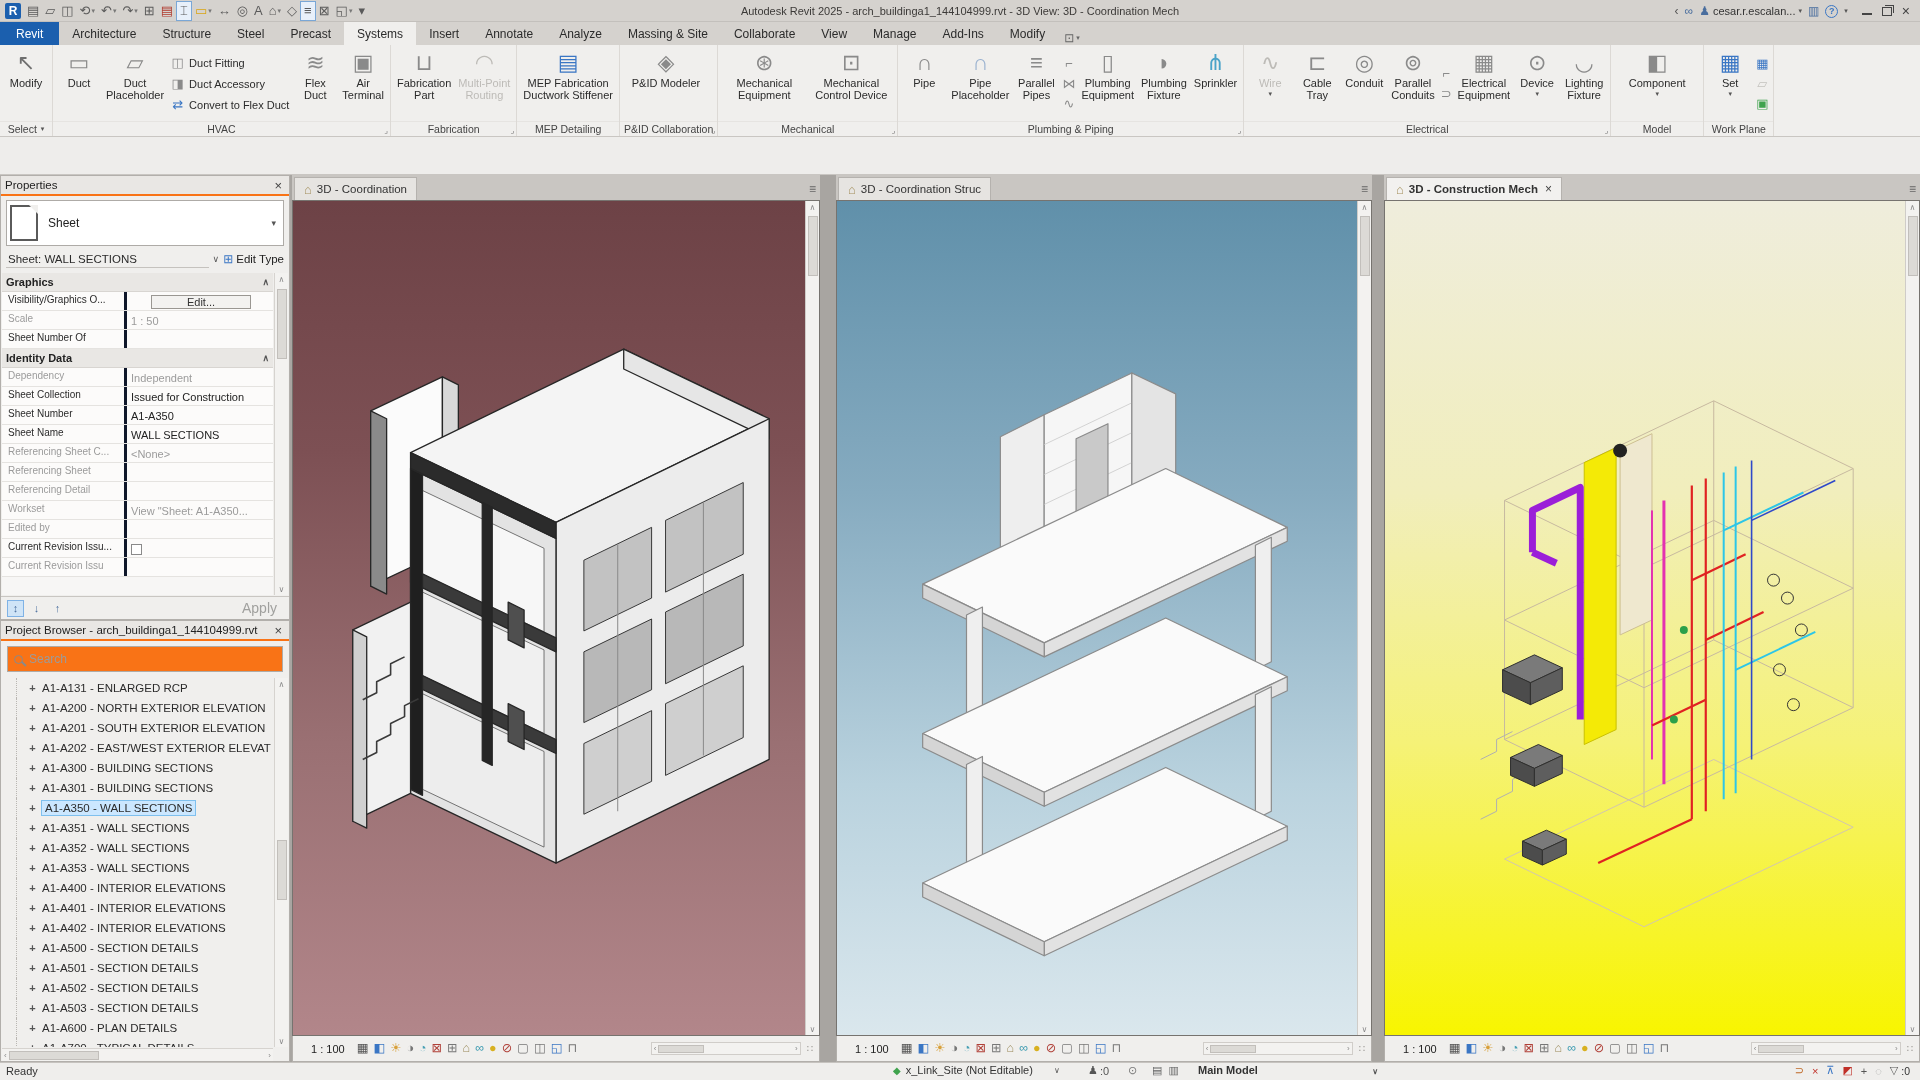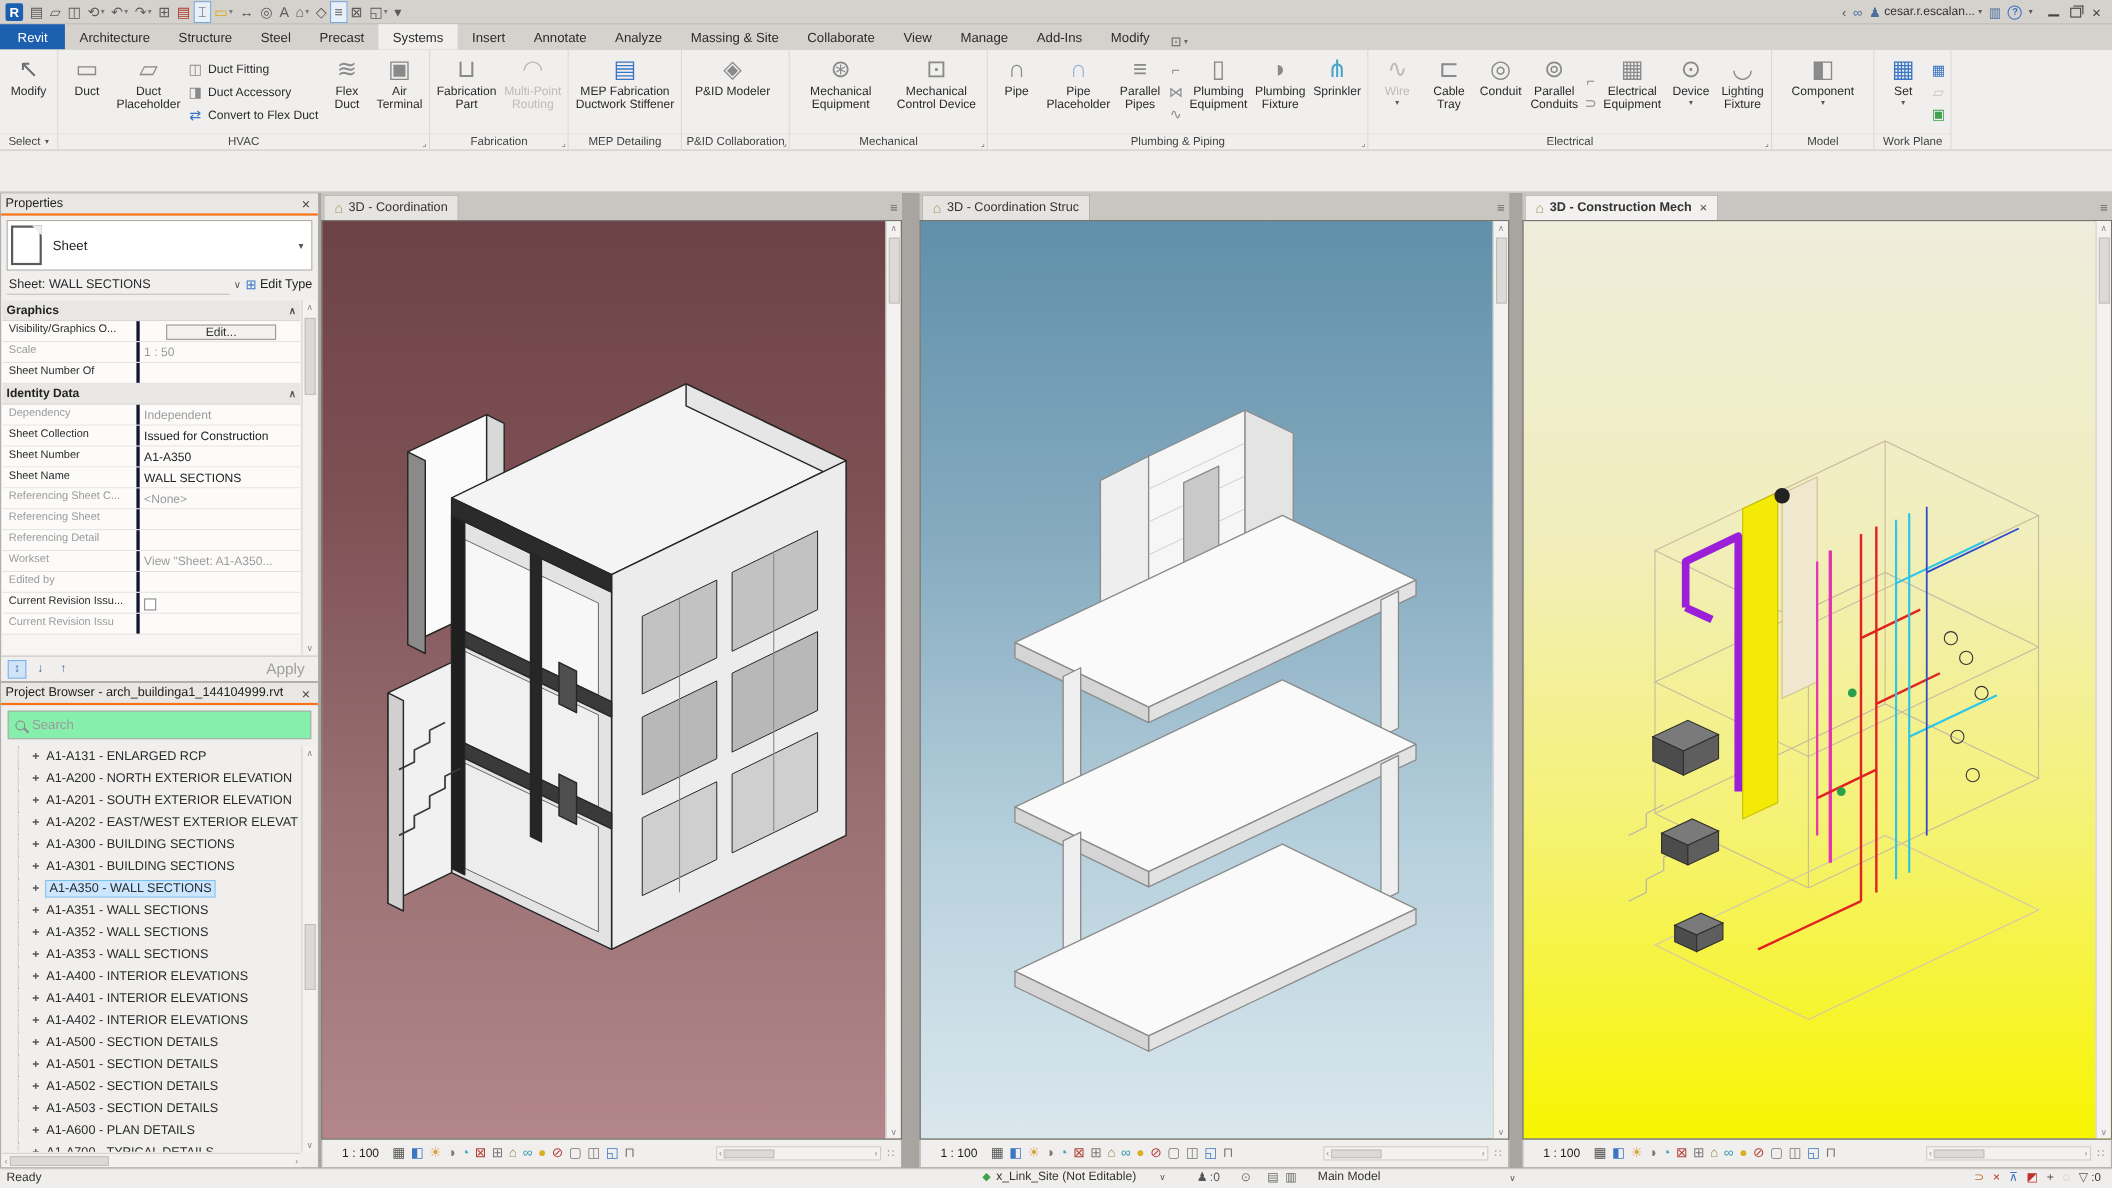--- a/index.html
+++ b/index.html
@@ -85,21 +85,21 @@
   .pal-bottom{position:absolute;left:0;right:0;bottom:0;height:23px;border-top:1px solid #c9c6c2;background:#f0efed;display:flex;align-items:center;padding:0 6px;gap:4px;}
   .sortbtn{width:17px;height:17px;border:1px solid transparent;display:inline-flex;align-items:center;justify-content:center;color:#4a6e9e;font-size:11px;}
   .sortbtn.on{background:#cfe4f7;border-color:#7fb2e5;}
   .applybtn{margin-left:auto;color:#a0a09e;font-size:14px;padding-right:6px;}
   .pal-vscroll{position:absolute;right:1px;top:97px;bottom:24px;width:14px;background:#f3f2f0;border-left:1px solid #d6d3cf;display:flex;flex-direction:column;align-items:center;font-size:8px;color:#8a8a8a;}
   .pal-vscroll .thumb{width:10px;height:70px;background:#dcdad6;border:1px solid #c2bfbb;margin-top:4px;}
   .pal-vscroll .sa{height:12px;display:flex;align-items:center;}
   .pal-vscroll .sa.b{margin-top:auto;}
 
   #browser{top:620px;height:442px;}
-  .searchrow{margin:5px 6px 4px 6px;height:26px;background:#86efac;border:1px solid #aeaba7;display:flex;align-items:center;padding:0 6px;gap:6px;}
+  .searchrow{margin:5px 6px 4px 6px;height:26px;background:#f97316;border:1px solid #aeaba7;display:flex;align-items:center;padding:0 6px;gap:6px;}
   .mag{width:9px;height:9px;border:1.5px solid #8a8a8a;border-radius:50%;position:relative;flex:none;}
   .mag::after{content:"";position:absolute;width:6px;height:1.5px;background:#8a8a8a;transform:rotate(45deg);right:-5px;bottom:-2px;}
   .search-input{border:none;outline:none;flex:1;font-family:"Liberation Sans",sans-serif;font-size:12px;color:#333;background:transparent;}
   .search-input::placeholder{color:#9b9b9b;}
   .btree{position:absolute;left:1px;right:16px;top:57px;bottom:14px;overflow:hidden;}
   .trow{height:20px;display:flex;align-items:center;position:relative;padding-left:40px;font-size:11.5px;color:#2b2b2b;white-space:nowrap;}
   .tguide{position:absolute;left:14px;top:0;bottom:0;border-left:1px dotted #b9b6b2;}
   .tplus{position:absolute;left:26px;width:9px;text-align:center;color:#555;font-weight:bold;font-size:11px;}
   .trow.selected .tlabel{background:#cbe7ff;outline:1px solid #7fc0ee;padding:1px 3px;}
   .browser-vscroll{top:57px;bottom:14px;}
@@ -133,21 +133,21 @@
 
   
   .statusbar{position:absolute;left:0;bottom:0;width:1920px;height:18px;background:#efeeec;border-top:1px solid #c6c3bf;font-size:11px;color:#333;}
   .sb-ready{position:absolute;left:6px;top:2px;}
   .sb-workset{position:absolute;left:893px;top:1px;display:flex;align-items:center;gap:5px;}
   .ws-icon{color:#3fa34d;font-size:10px;}
   .sb-chev{font-size:8px;color:#555;margin-left:16px;}
   .sb-users{position:absolute;left:1088px;top:1px;display:flex;align-items:center;gap:2px;color:#555;}
   .sb-badge{position:absolute;left:1128px;top:1px;color:#777;font-size:11px;}
   .sb-lists{position:absolute;left:1152px;top:1px;display:flex;gap:6px;color:#666;font-size:11px;}
-  .sb-model{position:absolute;left:1198px;top:1px;width:180px;display:flex;align-items:flex-end;}
+  .sb-model{position:absolute;left:1198px;top:1px;width:180px;display:flex;align-items:flex-end;font-weight:bold;}
   .sb-model .lbl{flex:1;}
   .sb-right{position:absolute;right:10px;top:1px;display:flex;align-items:center;gap:8px;}
   .sb-right .cnt{font-size:10.5px;color:#333;margin-left:-5px;}
 </style>
 </head>
 <body>
 
 <div id="app">
 
   <div class="titlebar">
@@ -212,20 +212,21 @@
           <span class="glyph">⊠</span>
         </span>
         <span class="qat-btn">
           <span class="glyph">◱</span>
           <span class="drop">▾</span>
         </span>
         <span class="qat-btn">
           <span class="glyph">▾</span>
         </span>
       </div>
+    <div class="tb-title">Autodesk Revit 2025 - arch_buildinga1_144104999.rvt - 3D View: 3D - Coordination Mech</div>
     <div class="tb-right">
       <span class="tbi" style="color:#555">‹</span>
       <span class="tbi">∞</span>
       <span class="tb-user">
         <span class="tbi">♟</span>
         <span>cesar.r.escalan...</span>
         <span style="font-size:7px;color:#555">▾</span>
       </span>
       <span class="tbi">▥</span>
       <span class="help-circ">?</span>

